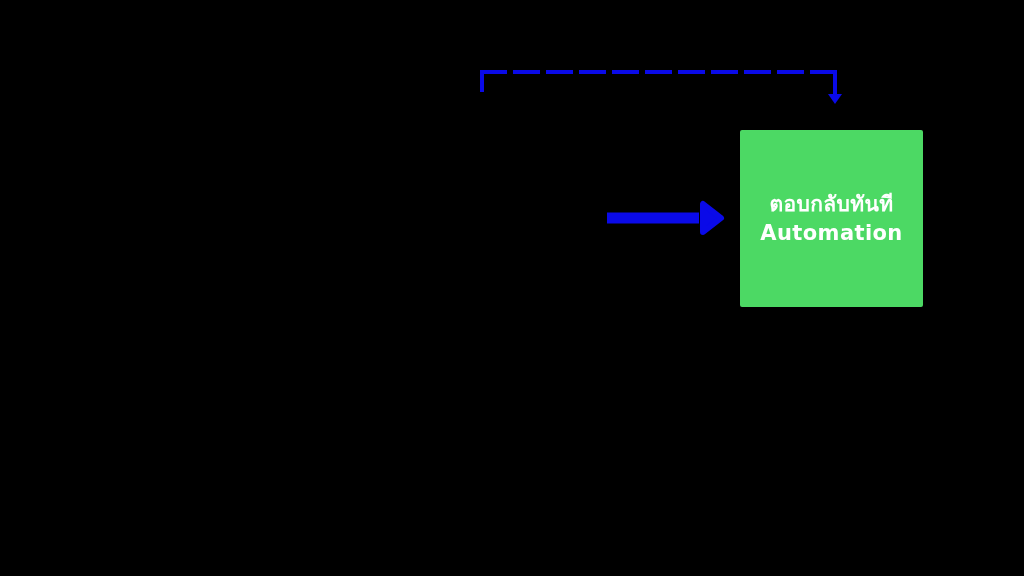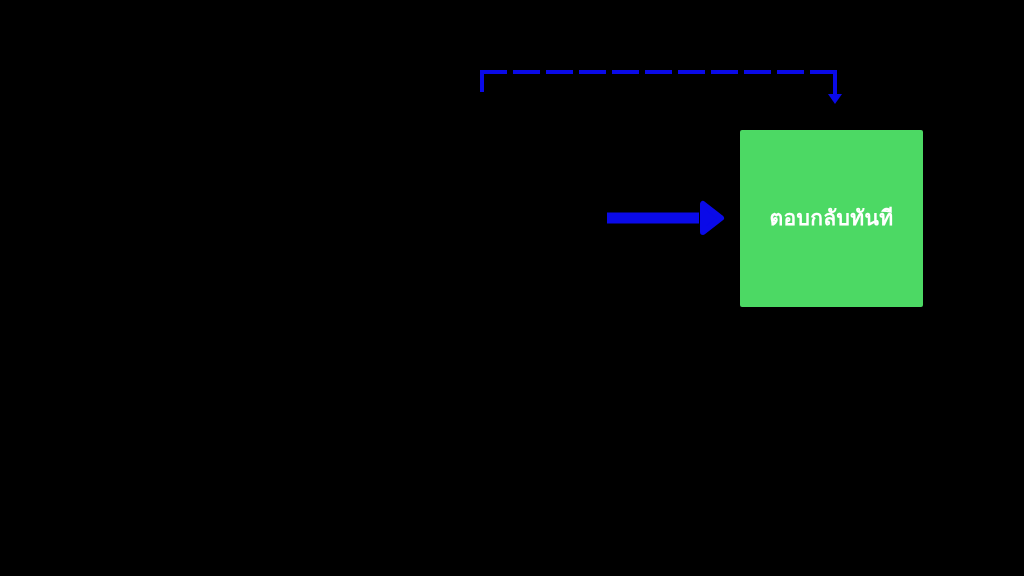--- a/index.html
+++ b/index.html
@@ -86,15 +86,16 @@
     </g>
 
     <g>
       <line class="stroke-thick" x1="607" y1="218" x2="699" y2="218"></line>
       <polygon class="fill-arrow-round" points="703,204 703,232 721,218"></polygon>
     </g>
   </svg>
 
   <div class="node">
     <div class="node-line">ตอบกลับทันที</div>
+    <div class="node-line">Automation</div>
   </div>
 
 </div>
 
 </body></html>

